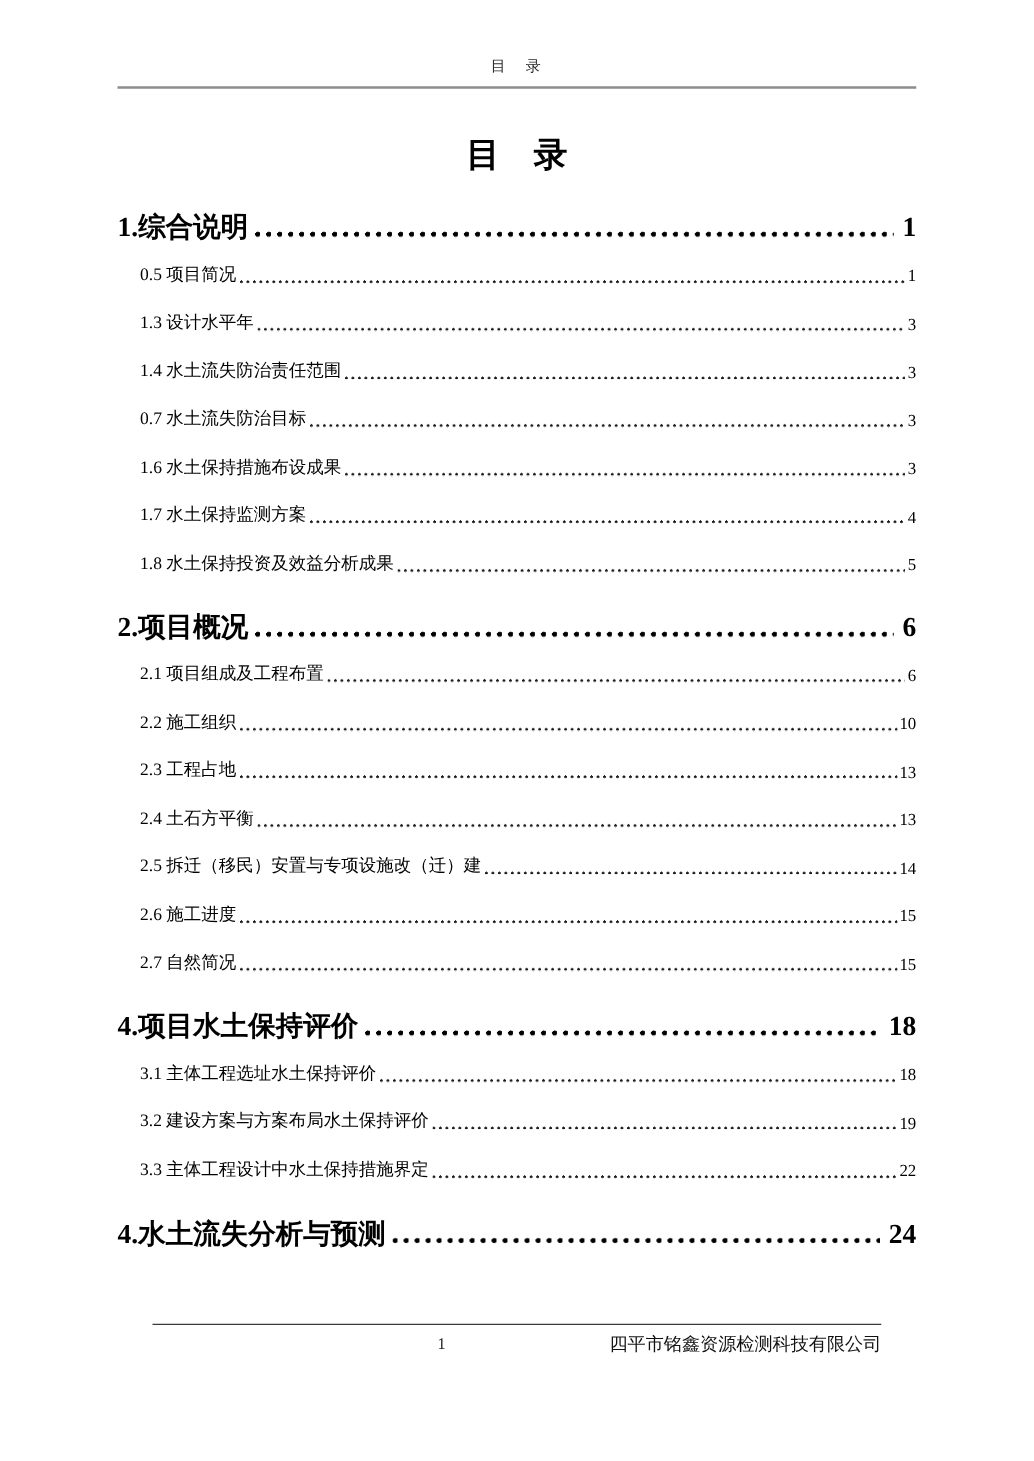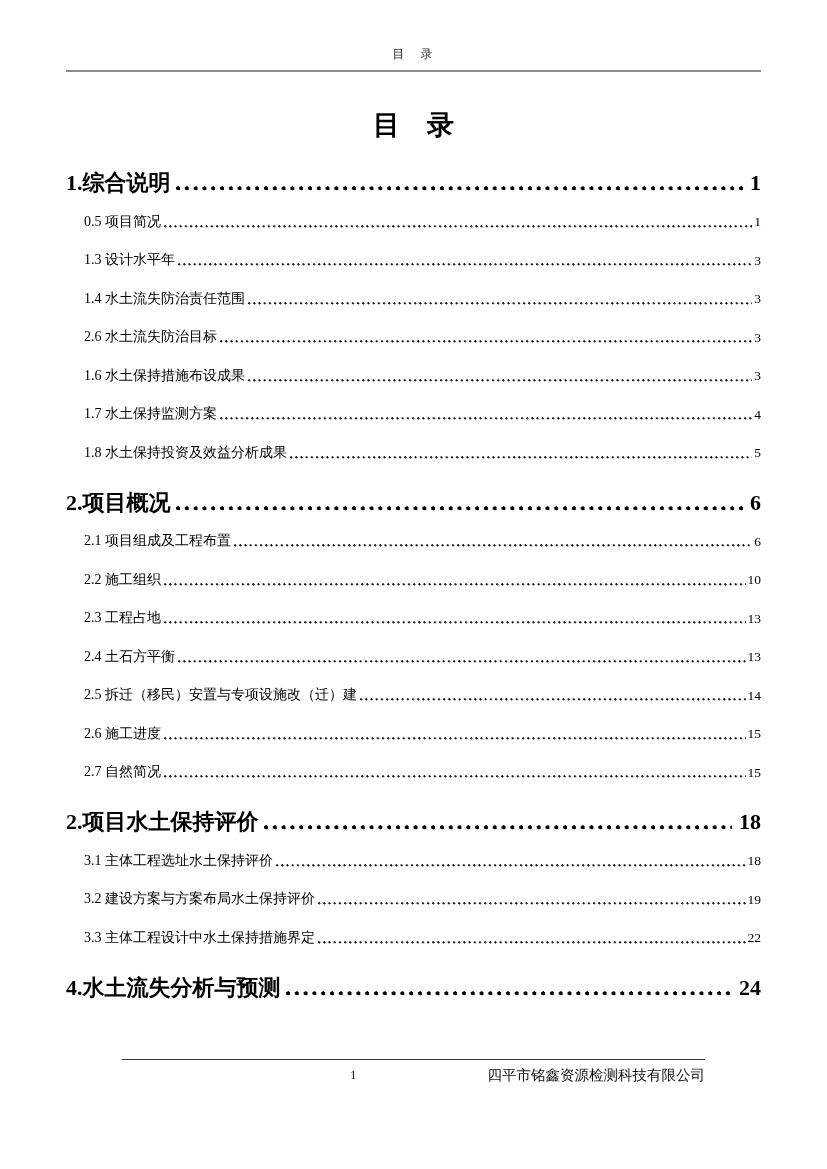--- a/index.html
+++ b/index.html
@@ -7,21 +7,21 @@
   .page {
     position: relative;
     width: 827px;
     height: 1169px;
     margin: 0 auto;
     background: #ffffff;
     overflow: hidden;
     font-family: "Liberation Serif", "DejaVu Serif", serif;
     color: #000;
   }
-  .content { padding: 0 66px; }
+  .content { padding: 0 94px; }
 
   
   .running-header { margin-top: 44px; text-align: center; }
   .running-title {
     font-size: 12px;
     color: #2b2b2b;
     letter-spacing: 2px;
   }
   .header-rule {
     margin-top: 7px;
@@ -140,21 +140,21 @@
         <span class="t">1.3 设计水平年</span>
         <span class="dots"></span>
         <span class="p">3</span>
       </div>
       <div class="row l2">
         <span class="t">1.4 水土流失防治责任范围</span>
         <span class="dots"></span>
         <span class="p">3</span>
       </div>
       <div class="row l2">
-        <span class="t">2.6 水土流失防治目标</span>
+        <span class="t">0.7 水土流失防治目标</span>
         <span class="dots"></span>
         <span class="p">3</span>
       </div>
       <div class="row l2">
         <span class="t">1.6 水土保持措施布设成果</span>
         <span class="dots"></span>
         <span class="p">3</span>
       </div>
       <div class="row l2">
         <span class="t">1.7 水土保持监测方案</span>
@@ -202,21 +202,21 @@
         <span class="dots"></span>
         <span class="p">15</span>
       </div>
       <div class="row l2">
         <span class="t">2.7 自然简况</span>
         <span class="dots"></span>
         <span class="p">15</span>
       </div>
 
       <div class="row l1">
-        <span class="t">2.项目水土保持评价</span>
+        <span class="t">4.项目水土保持评价</span>
         <span class="dots"></span>
         <span class="p">18</span>
       </div>
       <div class="row l2">
         <span class="t">3.1 主体工程选址水土保持评价</span>
         <span class="dots"></span>
         <span class="p">18</span>
       </div>
       <div class="row l2">
         <span class="t">3.2 建设方案与方案布局水土保持评价</span>

